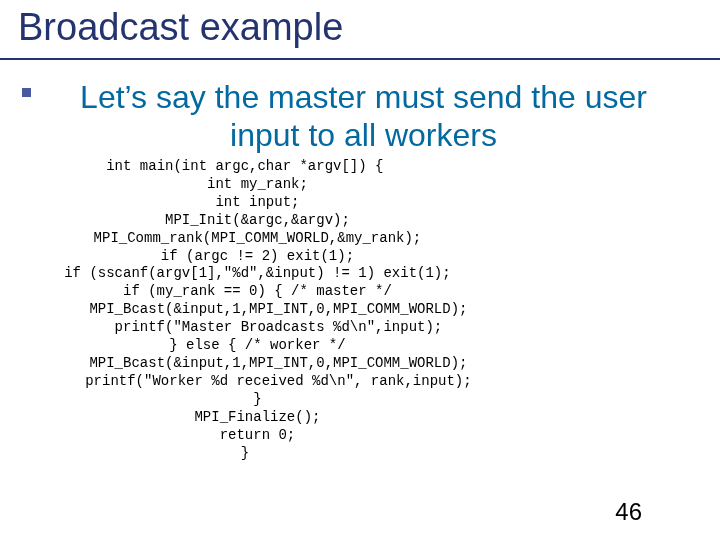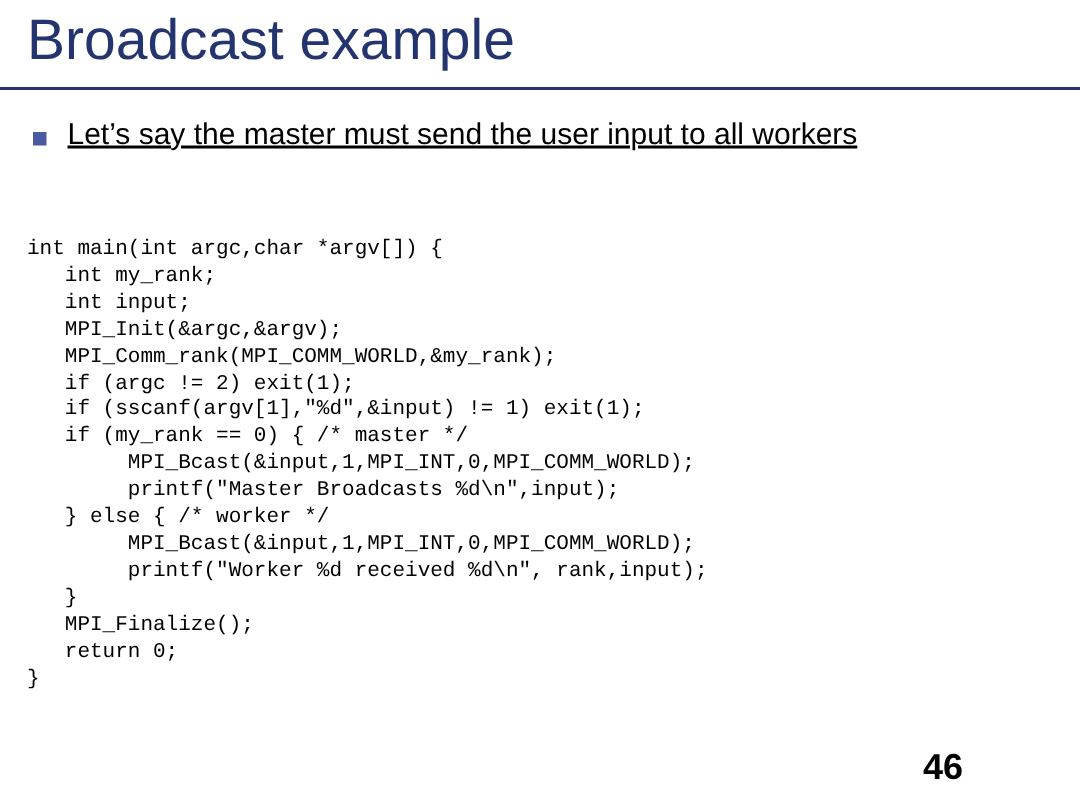--- a/index.html
+++ b/index.html
@@ -11,20 +11,21 @@
     font-family: Arial, Helvetica, sans-serif;
     color: #000;
     overflow: hidden;
     position: relative;
   }
   .slide {
     width: 660px;
     height: 540px;
     position: relative;
     box-sizing: border-box;
+    text-align: center;
   }
   .title {
     position: absolute;
     left: 18px;
     top: 6px;
     font-size: 38px;
     color: #24346f;
     font-family: Arial, Helvetica, sans-serif;
   }
   .title-underline {
@@ -47,43 +48,41 @@
     gap: 14px;
   }
   .bullet-sq {
     width: 9px;
     height: 9px;
     background: #4a5aa0;
     margin-top: 10px;
     flex: none;
   }
   .bullet-text {
-    font-size: 20px;
+    font-size: 32px;
     line-height: 1.2;
-    color: #000000;
-    text-decoration: underline;
+    color: #0369a1;
   }
   .code-block {
     position: absolute;
     left: 18px;
     top: 158px;
     font-family: "Courier New", Courier, monospace;
     font-weight: normal;
     font-size: 14px;
     line-height: 1.28;
     white-space: pre;
     color: #000;
   }
   .page-num {
     position: absolute;
     right: 18px;
     bottom: 14px;
     font-size: 24px;
     color: #000;
-    font-weight: bold;
   }
 </style>
 </head>
 <body>
 
 <div class="slide">
 
   <div class="title">Broadcast example</div>
   <div class="title-underline"></div>
 

